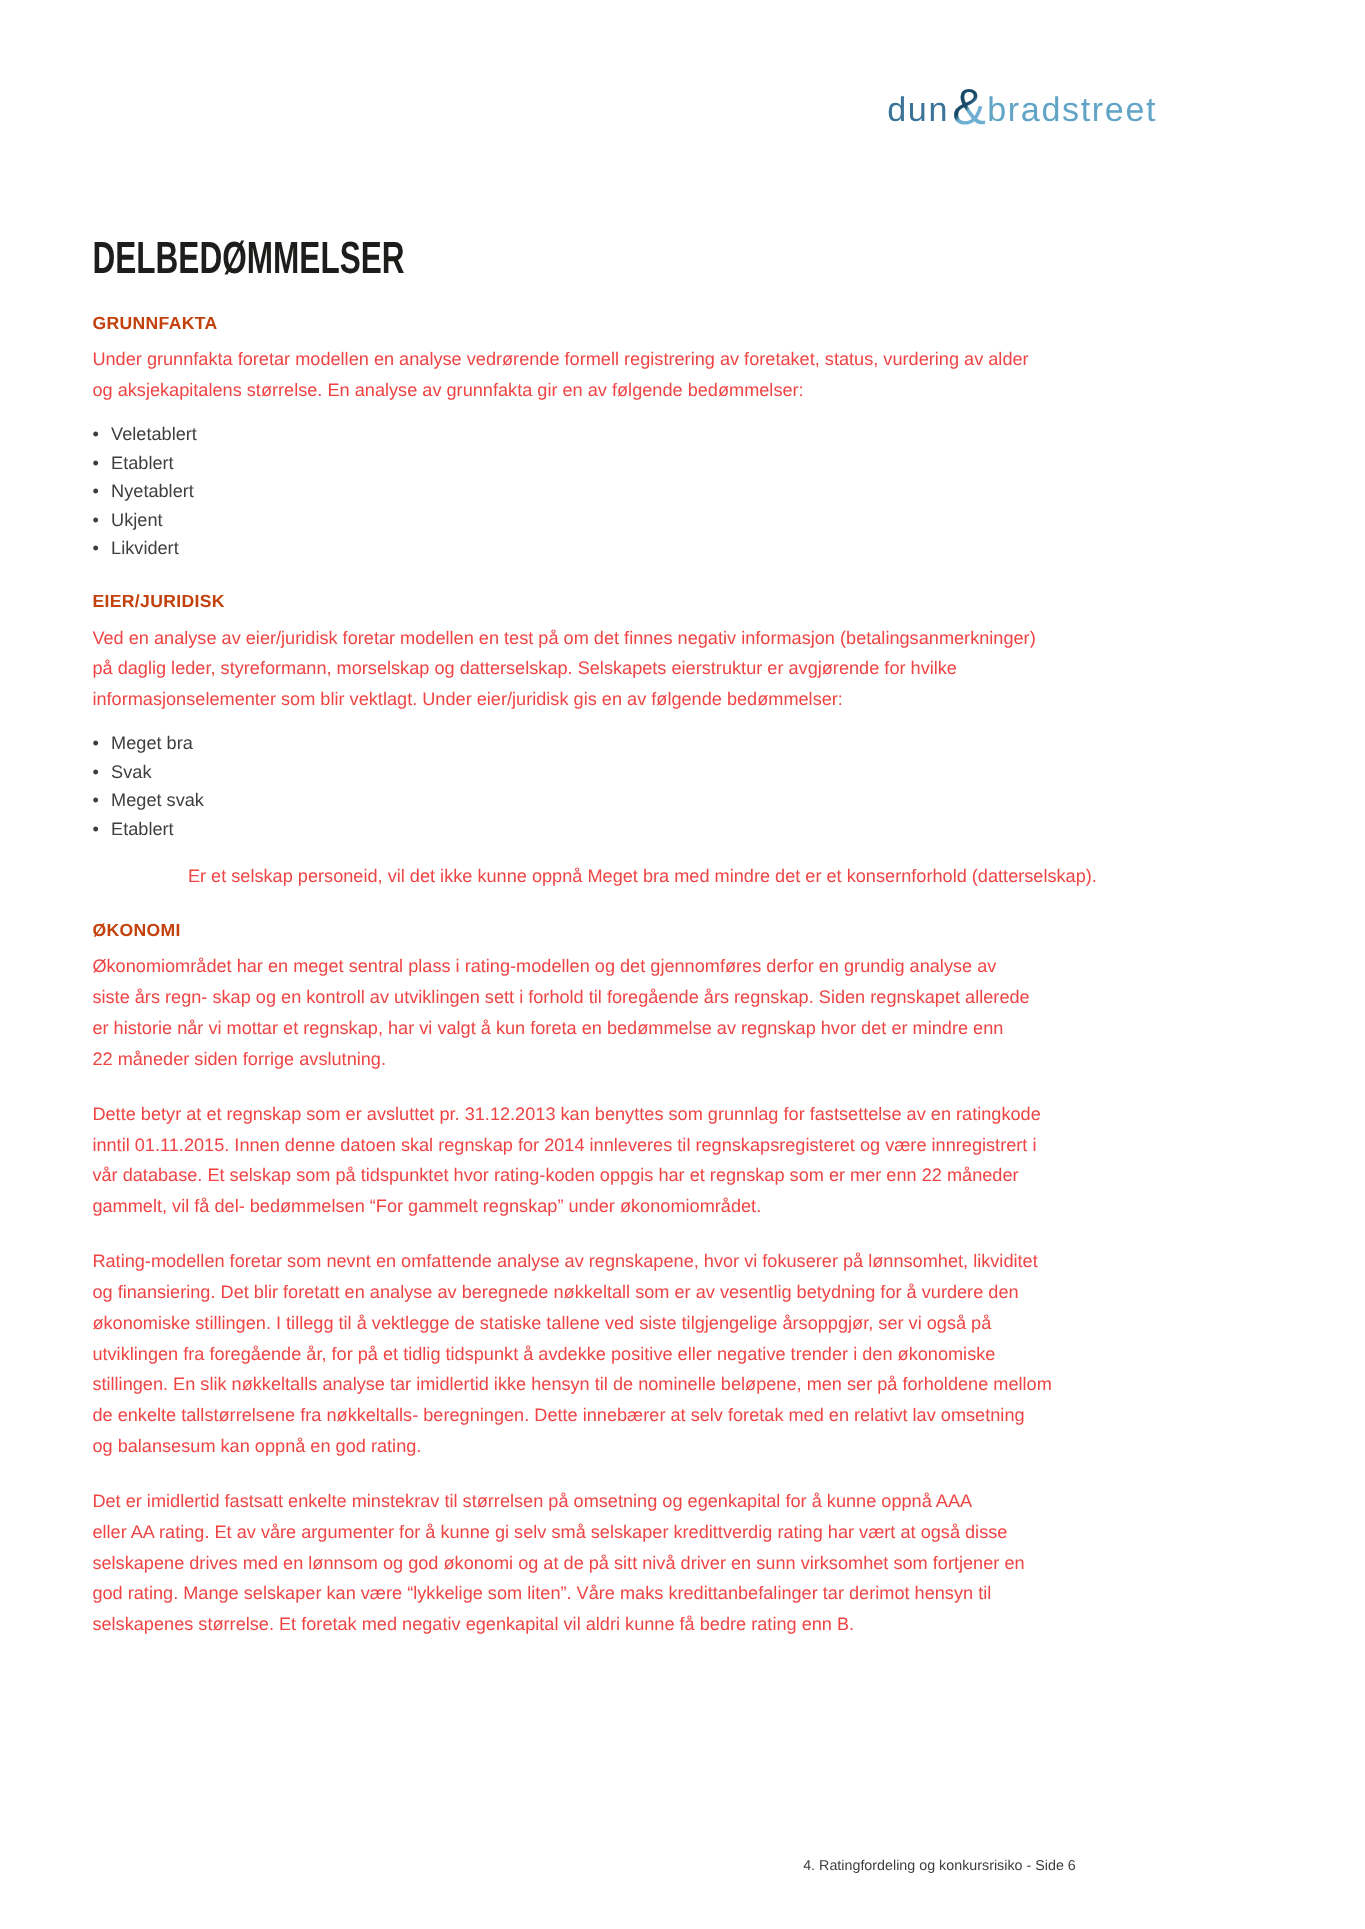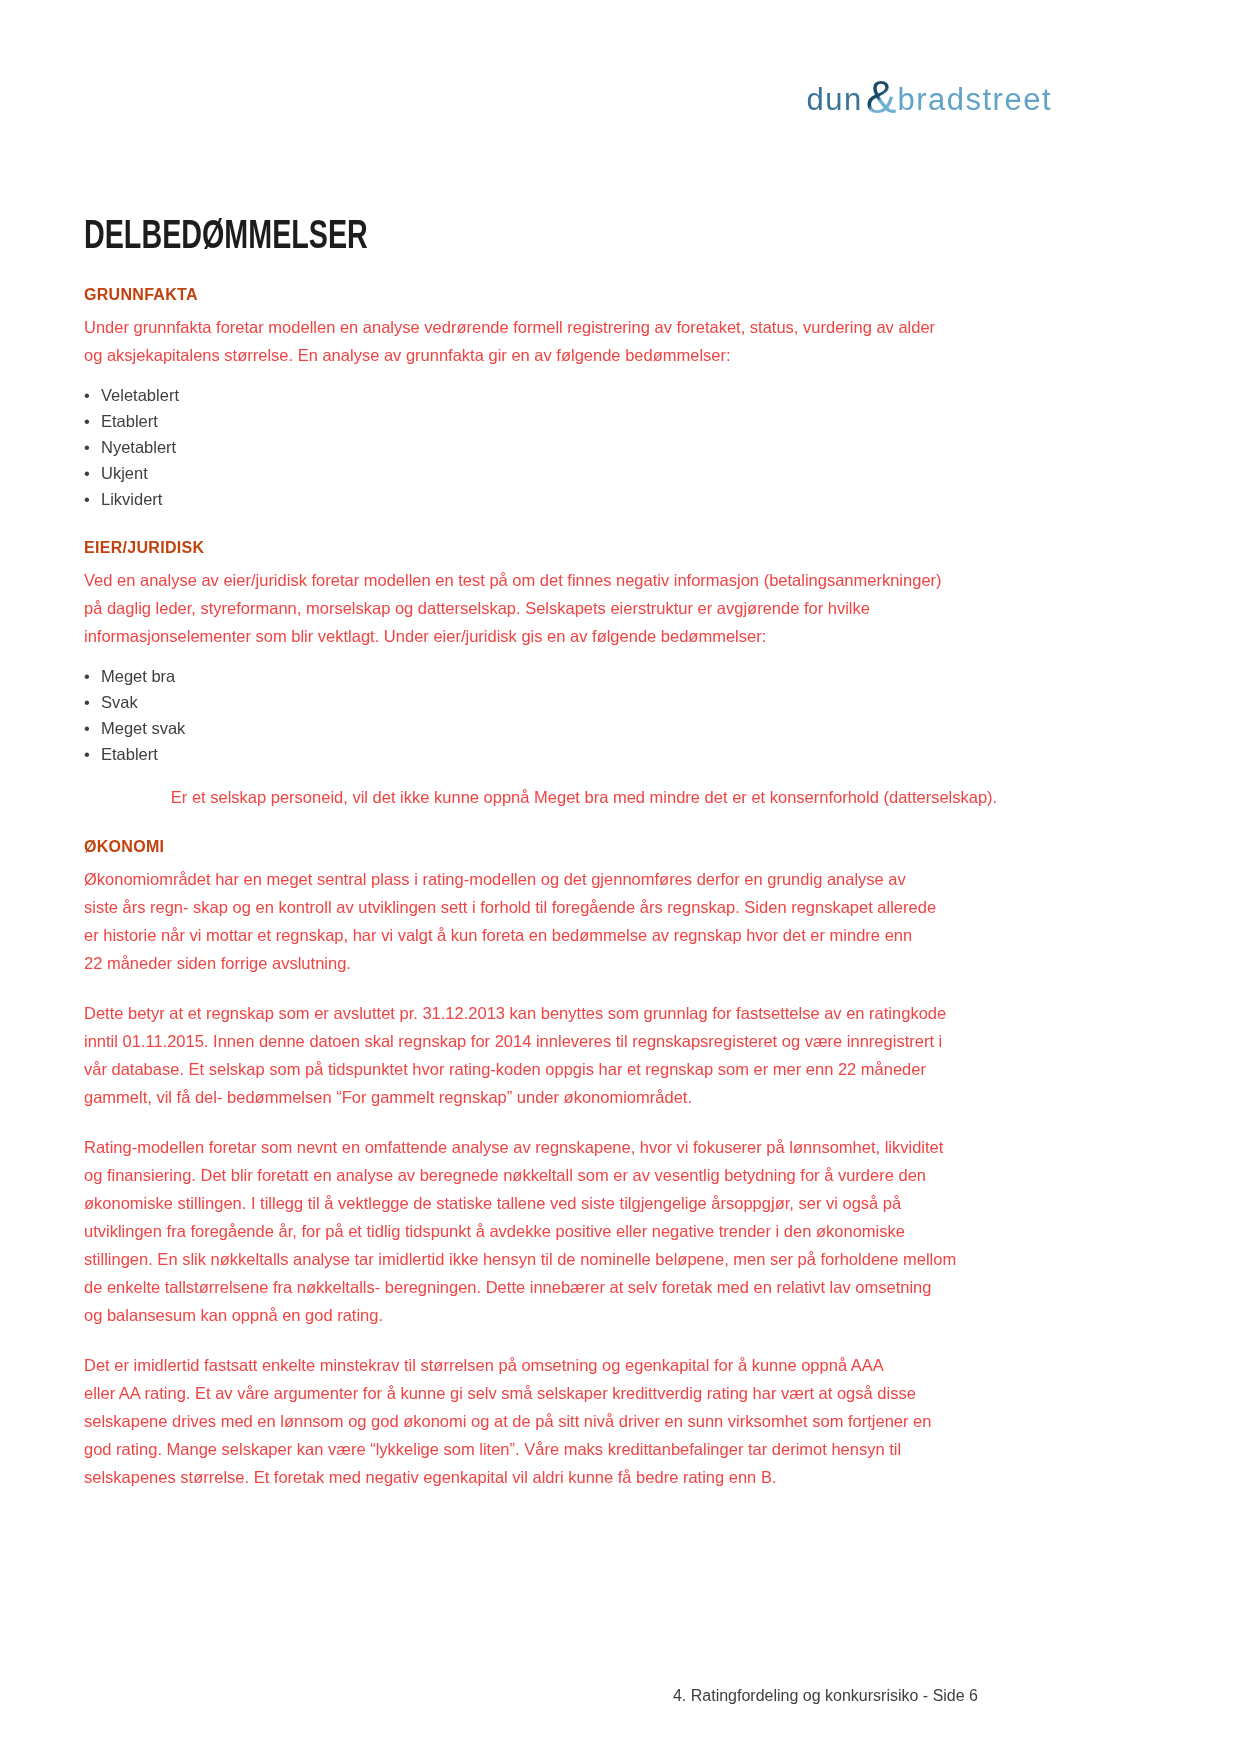--- a/index.html
+++ b/index.html
@@ -92,21 +92,21 @@
     display: inline-block;
     width: 17px;
   }
   p.note { margin: 16px 0 0 0; text-align: center; }
 
   
   .footer {
     position: absolute;
     top: 1686px;
     right: 263px;
-    font-size: 16px;
+    font-size: 13px;
     line-height: 20px;
     color: #3e3e3e;
   }
 </style>
 </head>
 <body>
 
 <div class="page">
 
   <div class="logo">

